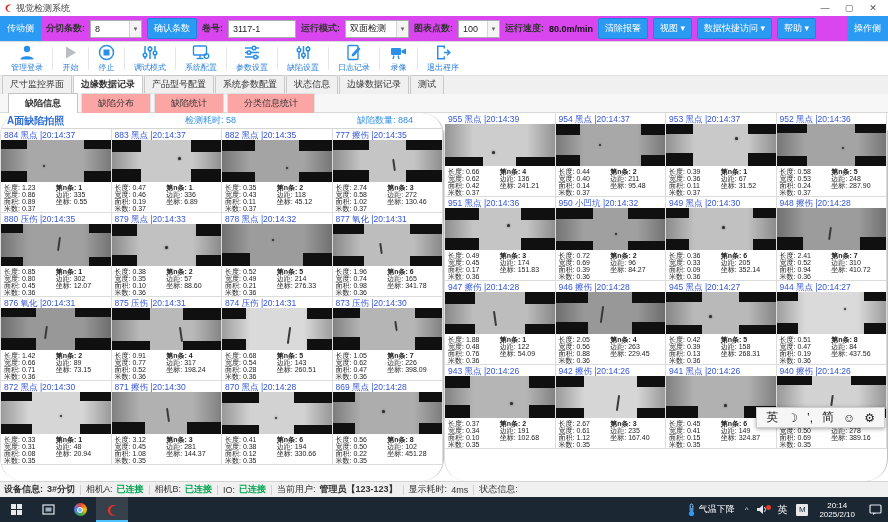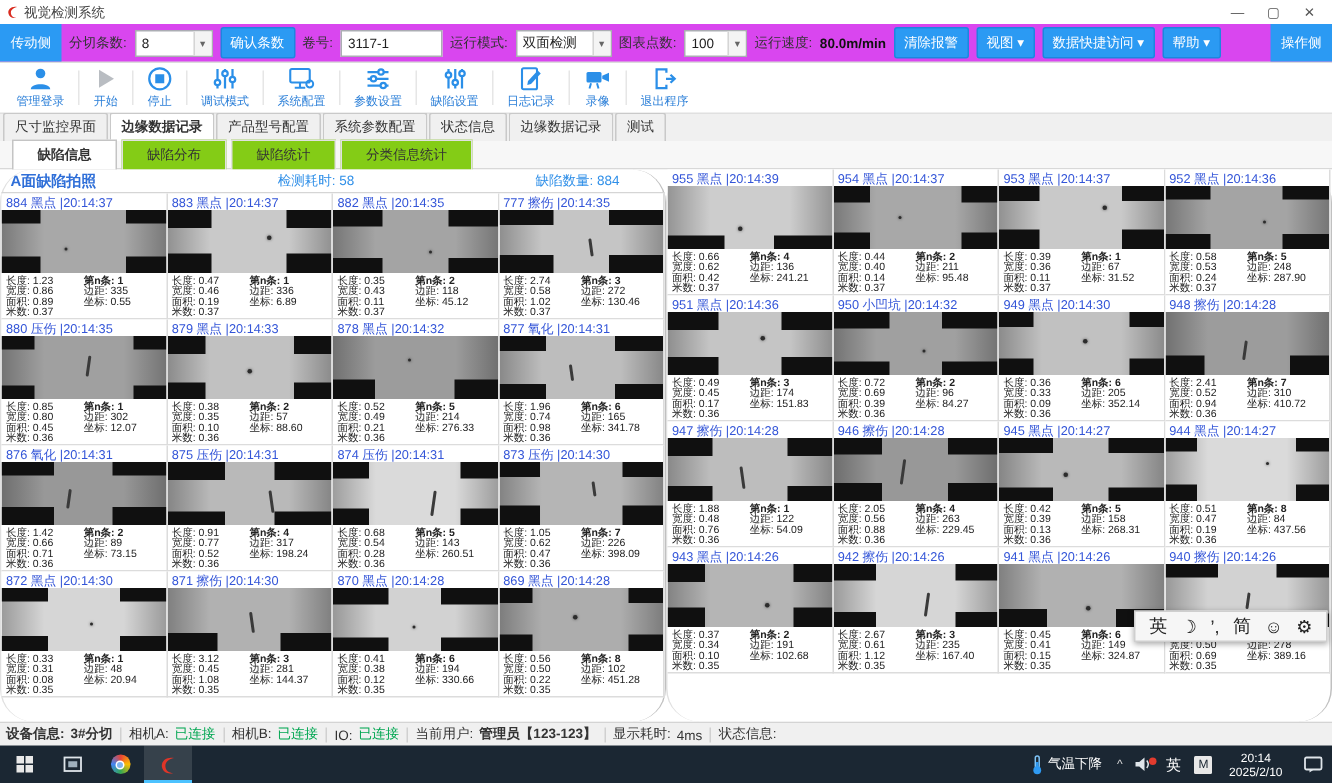--- a/index.html
+++ b/index.html
@@ -9,40 +9,40 @@
   
   .titlebar { height:16px; background:#fff; display:flex; align-items:center; padding:0 4px; }
   .app-logo { width:9px; height:10px; margin-right:3px; }
   .title-text { font-size:9px; color:#444; }
   .win-controls { margin-left:auto; display:flex; gap:2px; }
   .win-btn { width:22px; height:13px; display:flex; align-items:center; justify-content:center; font-size:9px; color:#555; }
 
   
   .toolbar1 { height:26px; background:#d946ef; border-bottom:1px solid #dcdcdc; display:flex; align-items:center; gap:5px; padding-right:0; }
   .side-btn { height:100%; display:flex; align-items:center; padding:0 7px; background:#2b9af3; color:#fff; font-size:9px; flex:none; }
-  .tb-label { color:#333; white-space:nowrap; font-weight:normal; }
+  .tb-label { color:#333; white-space:nowrap; font-weight:bold; }
   .combo, .tinput { background:#fff; border:1px solid #abadb3; height:18px; display:flex; align-items:center; padding:0 4px; font-size:9px; color:#222; position:relative; }
   .combo { padding-right:14px; }
   .combo .arr { position:absolute; right:0; top:0; width:12px; height:100%; border-left:1px solid #d5d5d5; display:flex; align-items:center; justify-content:center; font-size:7px; color:#666; background:#f4f4f4; }
   .btn-blue { background:#2b9af3; color:#fff; border:1px solid #1d86df; border-radius:2px; padding:3px 6px; font-size:9px; white-space:nowrap; }
   .speed-val { font-weight:bold; color:#111; }
 
   
   .toolbar2 { height:34px; background:#fff; border-bottom:1px solid #e0e0e0; display:flex; align-items:stretch; padding-left:2px; }
   .tool-btn { display:flex; flex-direction:column; align-items:center; justify-content:center; padding:0 9px; gap:1px; cursor:default; }
   .tool-btn .tico { height:17px; display:flex; align-items:center; }
   .tool-btn .lbl { font-size:8px; color:#2b7fd8; white-space:nowrap; }
   .tdiv { width:1px; background:#e6e6e6; margin:5px 0; }
 
   
   .tabs1 { height:18px; background:#f0f0f0; display:flex; align-items:flex-end; padding-left:2px; }
   .tab { padding:2px 7px 3px; border:1px solid #c9c9c9; border-bottom:none; background:#f0f0f0; margin-right:1px; border-radius:2px 2px 0 0; white-space:nowrap; }
   .tab.active { background:#fff; font-weight:bold; }
   .tabs2 { height:19px; background:#f7f7f7; border-bottom:1px solid #d8d8d8; display:flex; align-items:center; padding-left:8px; gap:3px; }
-  .subtab { padding:3px 16px; background:#84cc16; border:1px solid #e0e0e0; white-space:nowrap; }
+  .subtab { padding:3px 16px; background:#fca5a5; border:1px solid #e0e0e0; white-space:nowrap; }
   .subtab.active { background:#fff; border-color:#c4c4c4; font-weight:bold; }
 
   
   .main { position:relative; height:368px; display:flex; background:#fff; }
   .panel { width:50%; border-right:1px solid #c0c0c0; display:flex; flex-direction:column; border-left:1px solid #e0e0e0;border-radius:22px; }
   .panel-header { height:16px; display:flex; align-items:center; padding:0 6px; border-bottom:1px solid #d5d5d5; }
   .panel-title { color:#2f6fd8; font-weight:bold; font-size:10px; }
   .panel-mid, .panel-right { color:#2f8fe8; font-size:9px; }
   .panel-mid { margin:0 auto; }
   .panel-right { margin-right:24px; }
@@ -58,21 +58,21 @@
   .dcol { width:50%; }
   .dcol div { white-space:nowrap; }
   .dcol.right div:first-child { font-weight:bold; }
 
   
   .ime-bar { position:absolute; right:3px; top:294px; height:21px; background:#f6f6f6; border:1px solid #cfcfcf; box-shadow:0 1px 4px rgba(0,0,0,0.35); display:flex; align-items:center; gap:9px; padding:0 9px; font-size:12px; color:#222; z-index:5; }
 
   
   .statusbar { height:16px; background:#f0f0f0; border-top:1px solid #d4d4d4; display:flex; align-items:center; font-size:9px; padding:0 4px; color:#333; }
   .statusbar b { font-weight:bold; }
-  .green { color:#00a651; font-weight:normal; }
+  .green { color:#00a651; font-weight:bold; }
   .vsep { width:1px; height:10px; background:#d0d0d0; margin:0 5px; }
   .sb-gap { width:4px; }
 
   
   .taskbar { height:25px; background:#1b2733; display:flex; align-items:center; color:#fff; }
   .tk-icon { width:32px; height:100%; display:flex; align-items:center; justify-content:center; }
   .tk-icon.active { background:rgba(255,255,255,0.12); box-shadow:inset 0 -2px 0 #4cc2ff; }
   .start-grid { display:grid; grid-template-columns:5px 5px; grid-template-rows:5px 5px; gap:1px; }
   .start-grid i { background:#e8e8e8; }
   .tk-right { margin-left:auto; display:flex; align-items:center; height:100%; }

